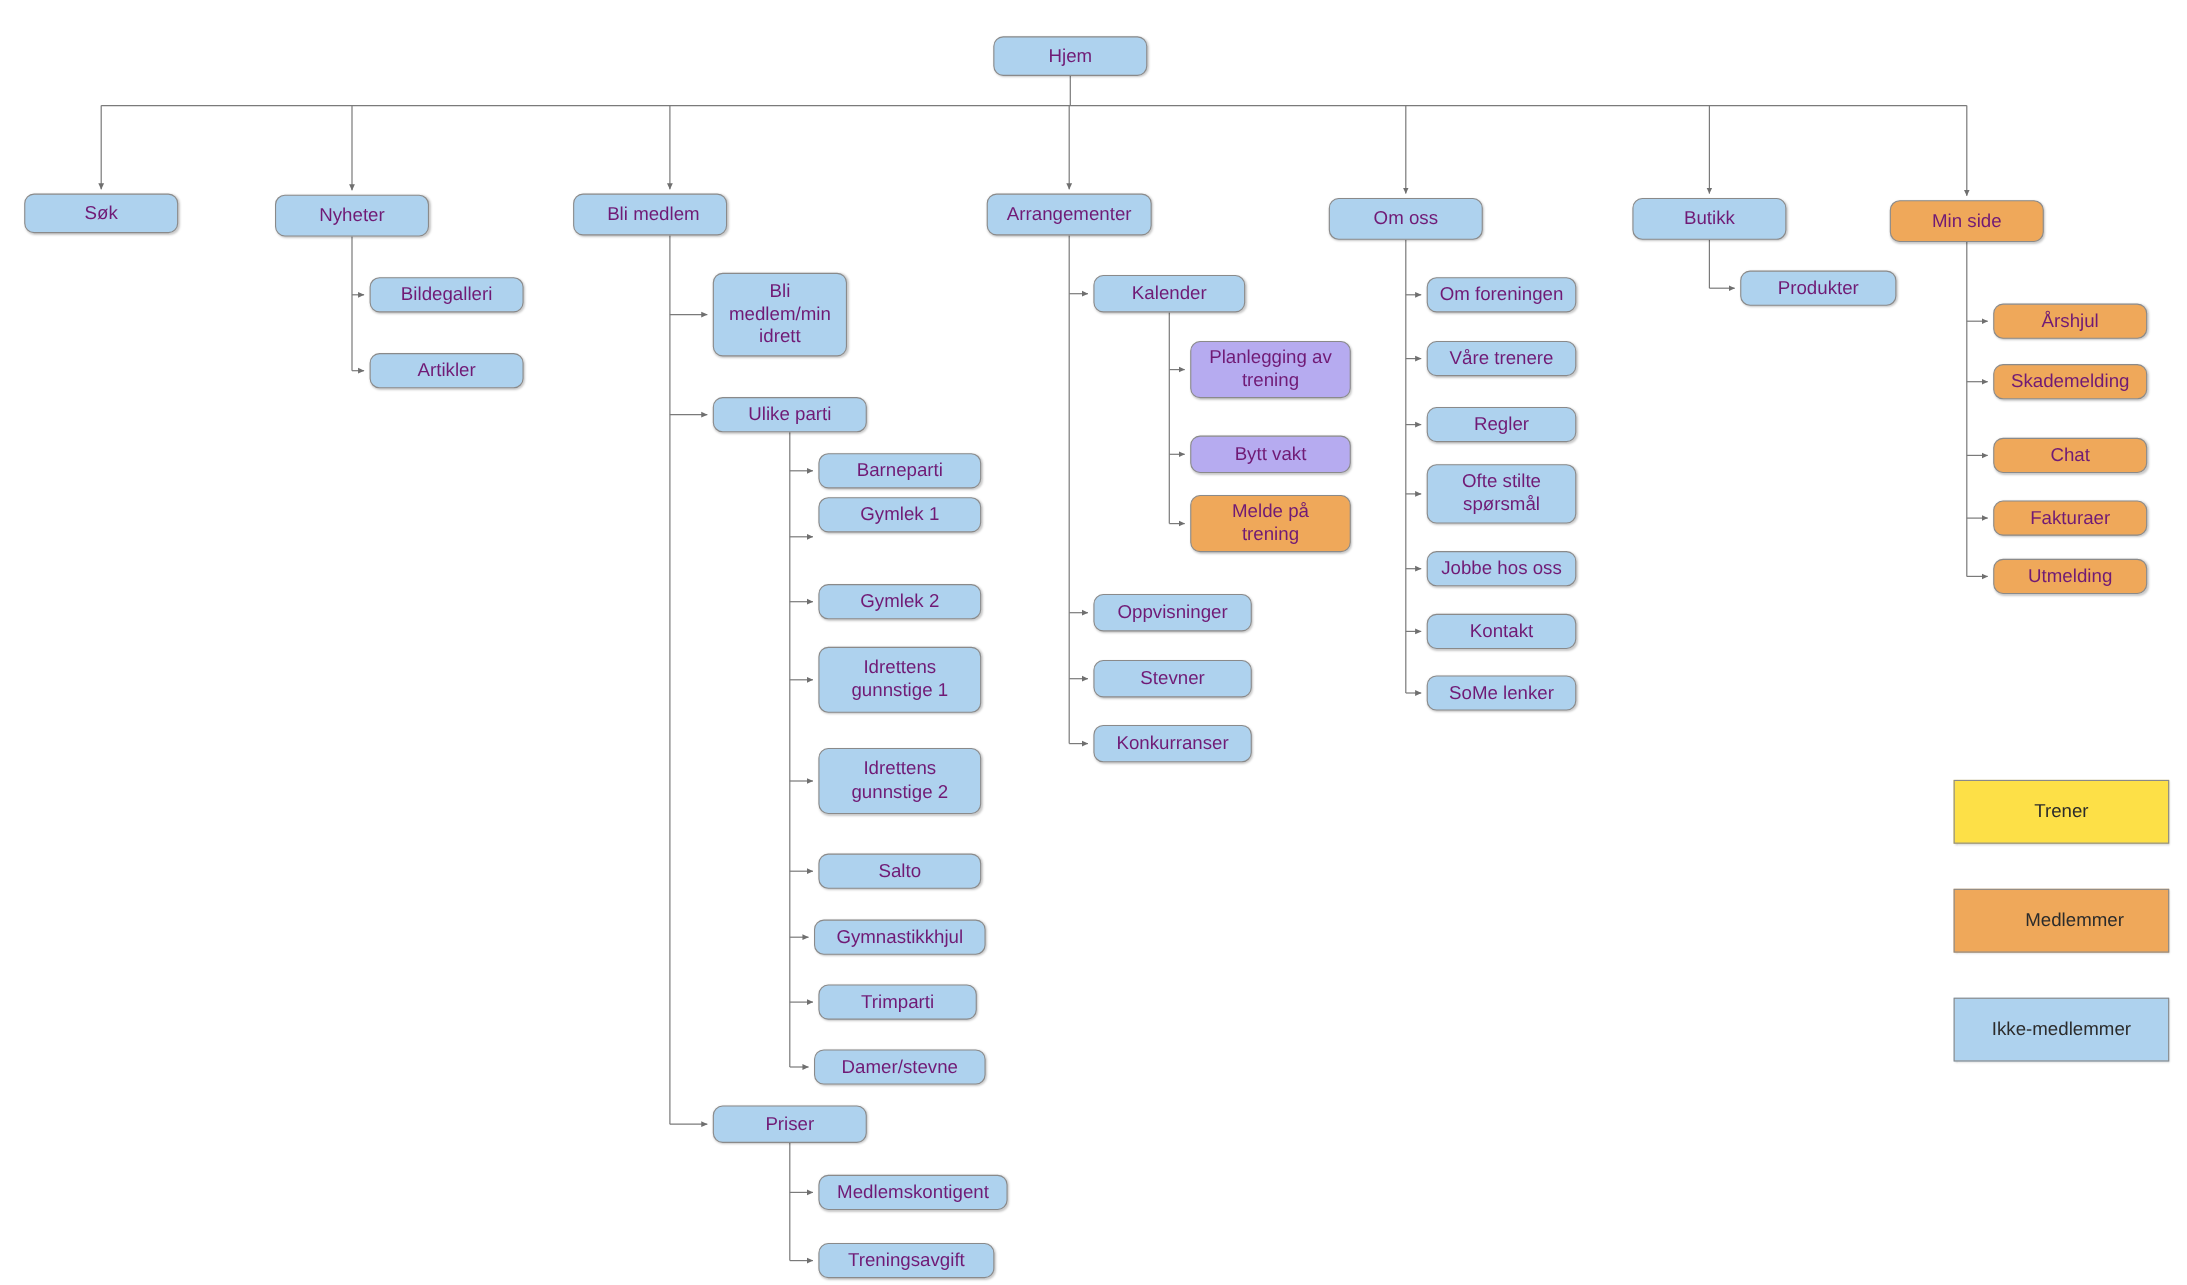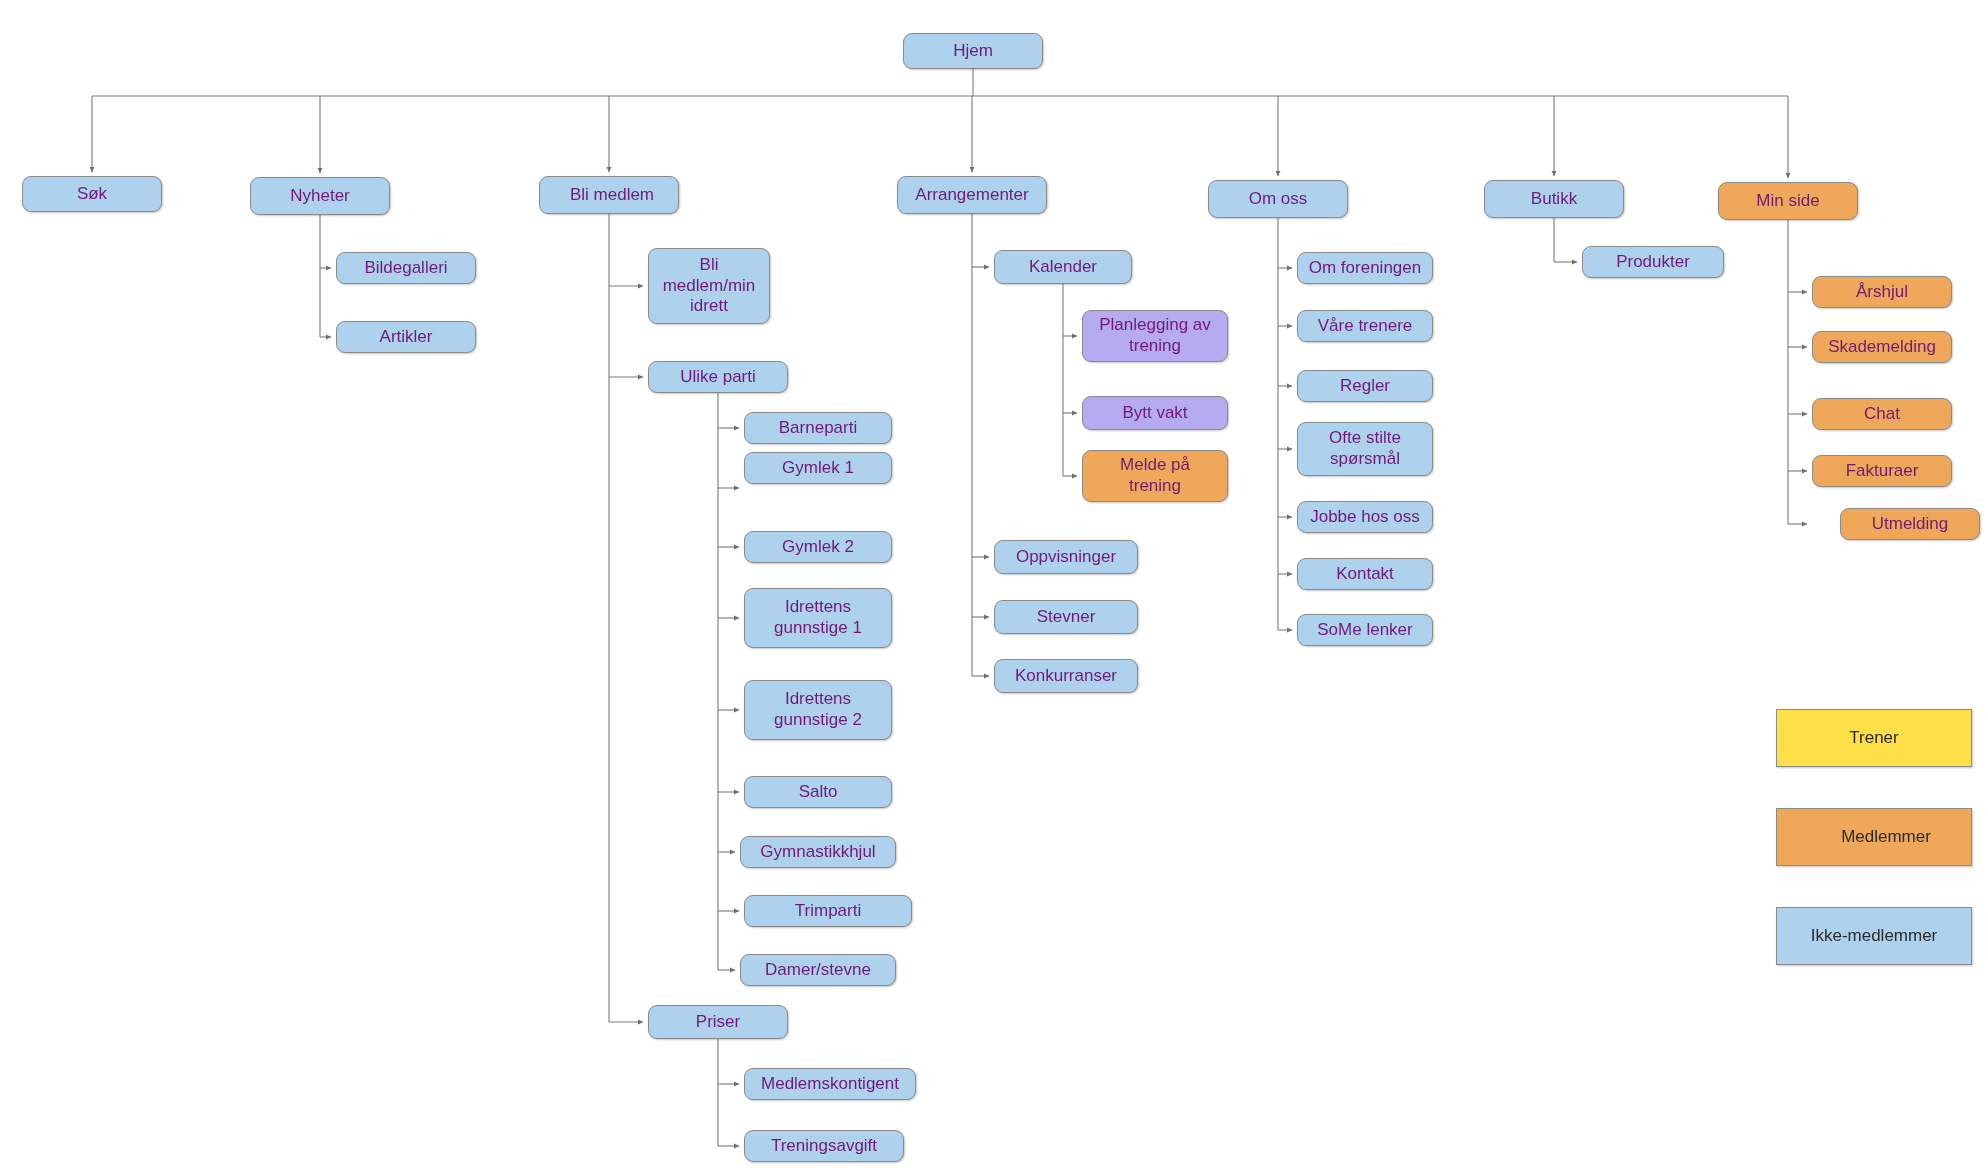--- a/index.html
+++ b/index.html
@@ -125,42 +125,42 @@
         <path d="M1788,347 L1807,347" marker-end="url(#arrow)"></path>
         <path d="M1788,414 L1807,414" marker-end="url(#arrow)"></path>
         <path d="M1788,471 L1807,471" marker-end="url(#arrow)"></path>
         <path d="M1788,524 L1807,524" marker-end="url(#arrow)"></path>
       </g>
   </svg>
   <div id="node-layer">
       <div class="node nonmember" style="left: 903px; top: 33px; width: 140px; height: 36px;">Hjem</div>
       <div class="node nonmember" style="left: 22px; top: 176px; width: 140px; height: 36px;">Søk</div>
       <div class="node nonmember" style="left: 250px; top: 177px; width: 140px; height: 38px;">Nyheter</div>
-      <div class="node nonmember" style="left: 539px; top: 176px; width: 140px; height: 38px; padding-left: 12px;">Bli medlem</div>
+      <div class="node nonmember" style="left: 521px; top: 176px; width: 140px; height: 38px; padding-left: 12px;">Bli medlem</div>
       <div class="node nonmember" style="left: 897px; top: 176px; width: 150px; height: 38px;">Arrangementer</div>
       <div class="node nonmember" style="left: 1208px; top: 180px; width: 140px; height: 38px;">Om oss</div>
       <div class="node nonmember" style="left: 1484px; top: 180px; width: 140px; height: 38px;">Butikk</div>
       <div class="node member" style="left: 1718px; top: 182px; width: 140px; height: 38px;">Min side</div>
       <div class="node nonmember" style="left: 336px; top: 252px; width: 140px; height: 32px;">Bildegalleri</div>
       <div class="node nonmember" style="left: 336px; top: 321px; width: 140px; height: 32px;">Artikler</div>
       <div class="node nonmember" style="left: 648px; top: 248px; width: 122px; height: 76px;">Bli
 medlem/min
 idrett</div>
       <div class="node nonmember" style="left: 648px; top: 361px; width: 140px; height: 32px;">Ulike parti</div>
       <div class="node nonmember" style="left: 648px; top: 1005px; width: 140px; height: 34px;">Priser</div>
       <div class="node nonmember" style="left: 744px; top: 412px; width: 148px; height: 32px;">Barneparti</div>
       <div class="node nonmember" style="left: 744px; top: 452px; width: 148px; height: 32px;">Gymlek 1</div>
       <div class="node nonmember" style="left: 744px; top: 531px; width: 148px; height: 32px;">Gymlek 2</div>
       <div class="node nonmember" style="left: 744px; top: 588px; width: 148px; height: 60px;">Idrettens
 gunnstige 1</div>
       <div class="node nonmember" style="left: 744px; top: 680px; width: 148px; height: 60px;">Idrettens
 gunnstige 2</div>
       <div class="node nonmember" style="left: 744px; top: 776px; width: 148px; height: 32px;">Salto</div>
       <div class="node nonmember" style="left: 740px; top: 836px; width: 156px; height: 32px;">Gymnastikkhjul</div>
-      <div class="node nonmember" style="left: 744px; top: 895px; width: 168px; height: 32px;">Trimparti</div>
+      <div class="node nonmember" style="left: 744px; top: 895px; width: 144px; height: 32px;">Trimparti</div>
       <div class="node nonmember" style="left: 740px; top: 954px; width: 156px; height: 32px;">Damer/stevne</div>
       <div class="node nonmember" style="left: 744px; top: 1068px; width: 172px; height: 32px;">Medlemskontigent</div>
       <div class="node nonmember" style="left: 744px; top: 1130px; width: 160px; height: 32px;">Treningsavgift</div>
       <div class="node nonmember" style="left: 994px; top: 250px; width: 138px; height: 34px;">Kalender</div>
       <div class="node trainer" style="left: 1082px; top: 310px; width: 146px; height: 52px;">Planlegging av
 trening</div>
       <div class="node trainer" style="left: 1082px; top: 396px; width: 146px; height: 34px;">Bytt vakt</div>
       <div class="node member" style="left: 1082px; top: 450px; width: 146px; height: 52px;">Melde på
 trening</div>
       <div class="node nonmember" style="left: 994px; top: 540px; width: 144px; height: 34px;">Oppvisninger</div>
@@ -172,20 +172,20 @@
       <div class="node nonmember" style="left: 1297px; top: 422px; width: 136px; height: 54px;">Ofte stilte
 spørsmål</div>
       <div class="node nonmember" style="left: 1297px; top: 501px; width: 136px; height: 32px;">Jobbe hos oss</div>
       <div class="node nonmember" style="left: 1297px; top: 558px; width: 136px; height: 32px;">Kontakt</div>
       <div class="node nonmember" style="left: 1297px; top: 614px; width: 136px; height: 32px;">SoMe lenker</div>
       <div class="node nonmember" style="left: 1582px; top: 246px; width: 142px; height: 32px;">Produkter</div>
       <div class="node member" style="left: 1812px; top: 276px; width: 140px; height: 32px;">Årshjul</div>
       <div class="node member" style="left: 1812px; top: 331px; width: 140px; height: 32px;">Skademelding</div>
       <div class="node member" style="left: 1812px; top: 398px; width: 140px; height: 32px;">Chat</div>
       <div class="node member" style="left: 1812px; top: 455px; width: 140px; height: 32px;">Fakturaer</div>
-      <div class="node member" style="left: 1812px; top: 508px; width: 140px; height: 32px; margin-left: 28px;">Utmelding</div>
+      <div class="node member" style="left: 1812px; top: 508px; width: 140px; height: 32px;">Utmelding</div>
     </div>
   <div id="legend-layer">
       <div class="legend-box trainer" style="left: 1776px; top: 709px; width: 196px; height: 58px;">Trener</div>
       <div class="legend-box member" style="left: 1776px; top: 808px; width: 196px; height: 58px;">Medlemmer</div>
       <div class="legend-box nonmember" style="left: 1776px; top: 907px; width: 196px; height: 58px;">Ikke-medlemmer</div>
     </div>
 </div>
 
 </body></html>

